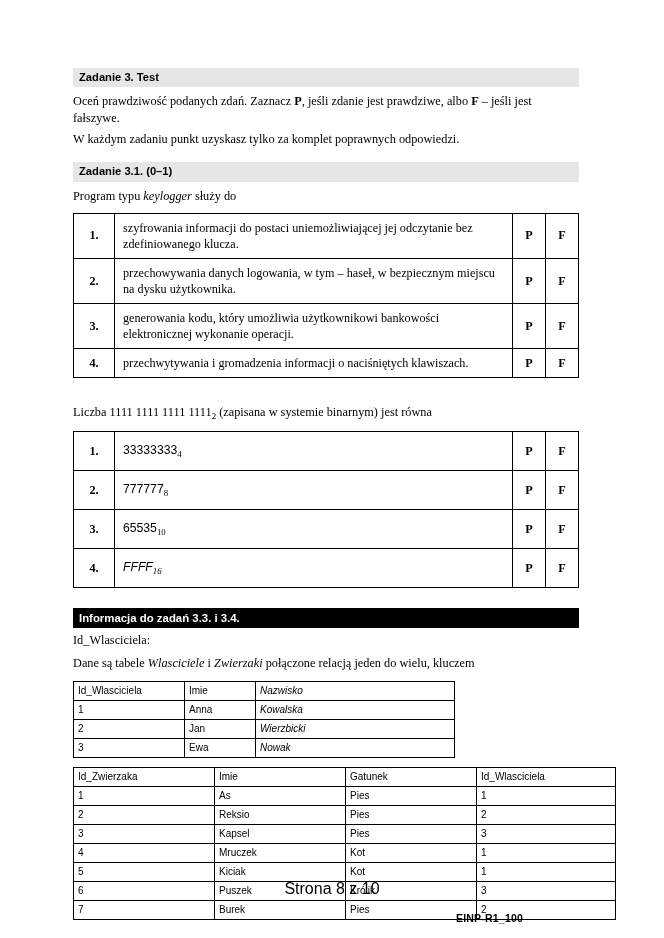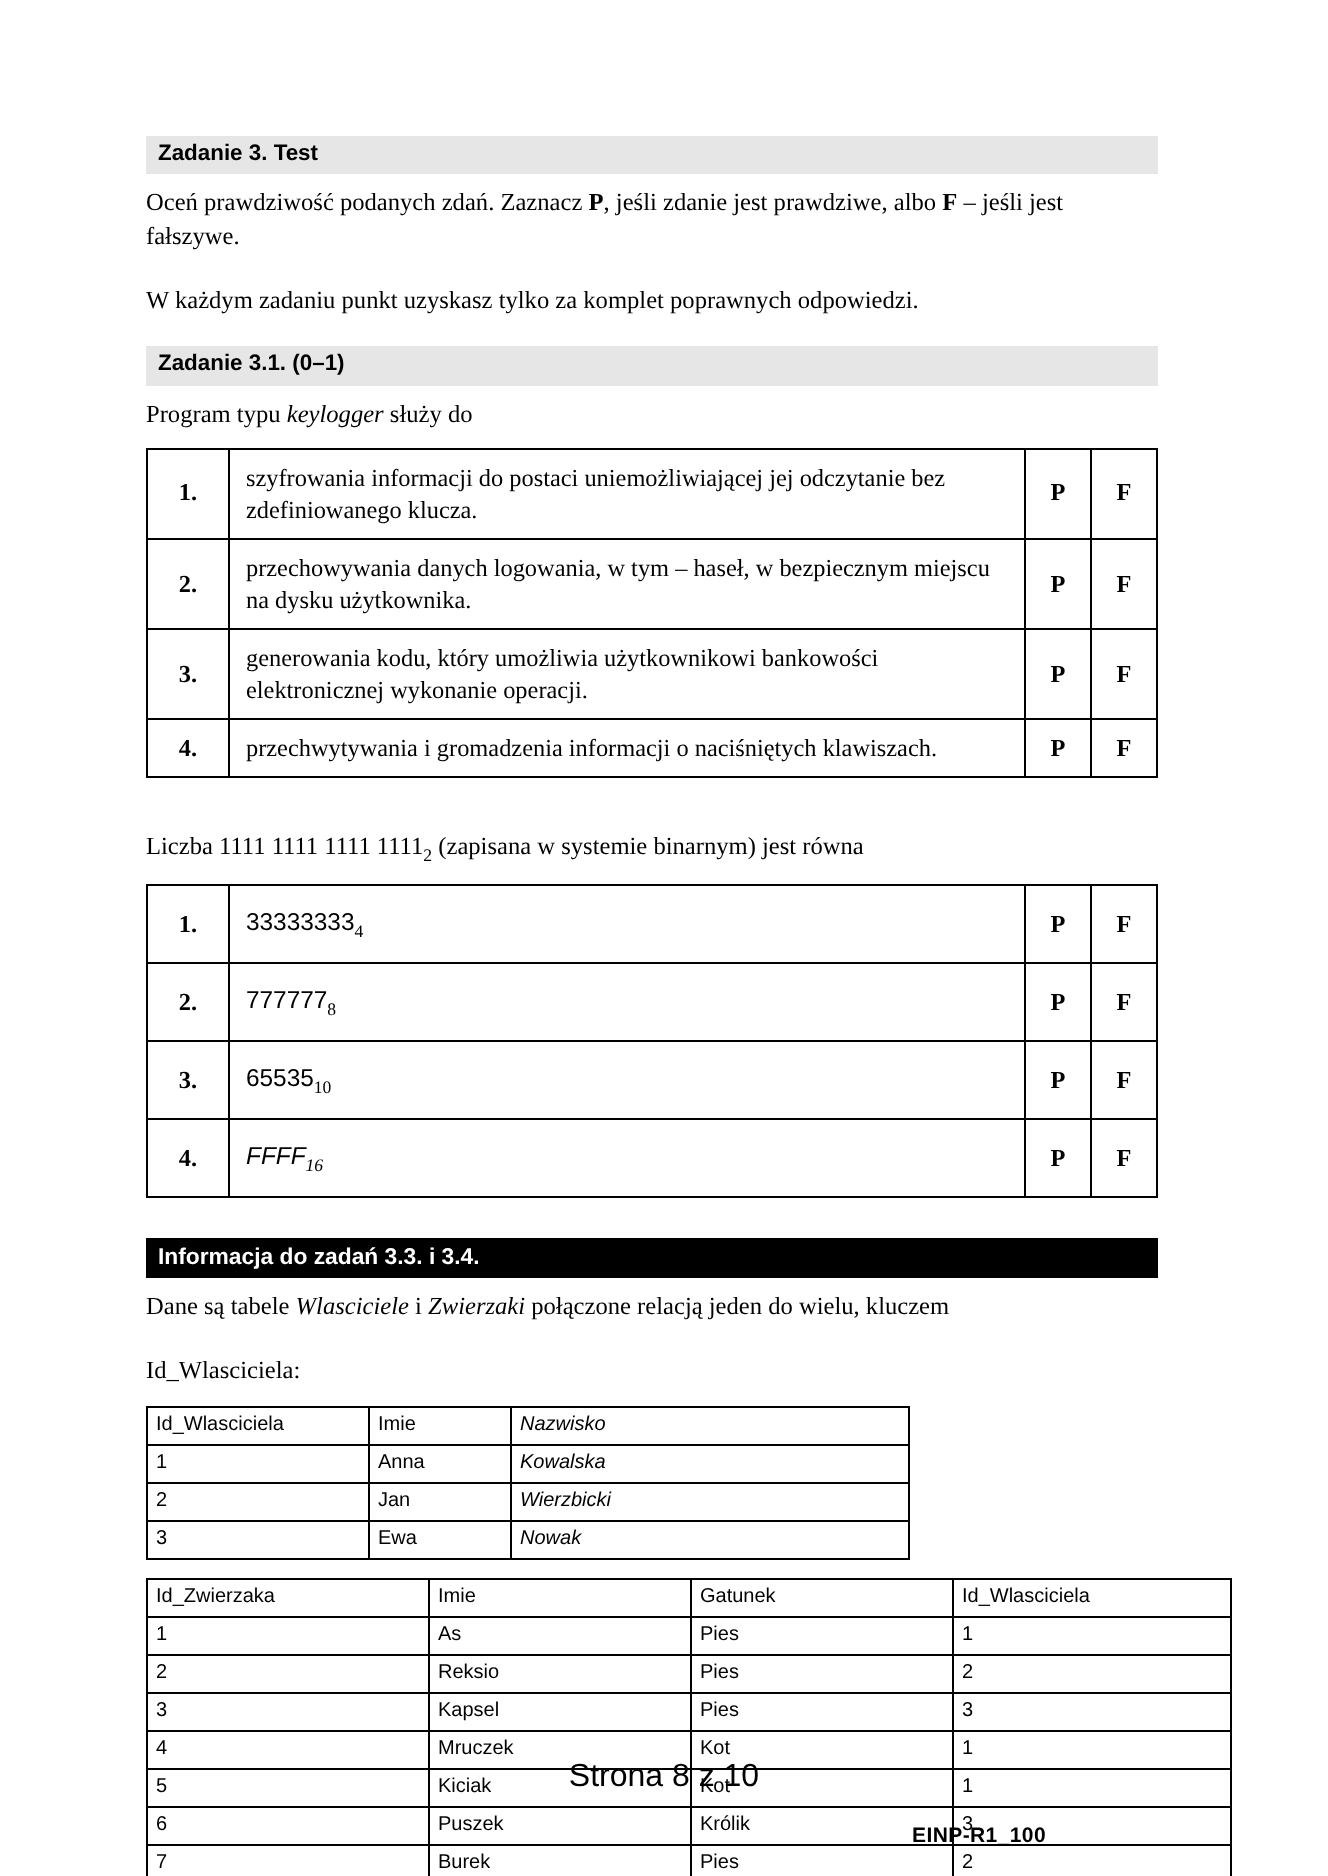--- a/index.html
+++ b/index.html
@@ -35,21 +35,21 @@
     font-size: 11.2px;
     padding: 3px 6px 3px 6px;
     line-height: 1.2;
   }
   .para {
     font-family: "Liberation Serif", serif;
     font-size: 12.3px;
     line-height: 1.38;
     margin-top: 6px;
   }
-  .para.tight { margin-top: 15px; }
+  .para.tight { margin-top: 4px; }
   .spacer-14 { height: 14px; }
   .spacer-20 { height: 20px; }
 
   
   table.tf {
     border-collapse: collapse;
     width: 506px;
     margin-top: 8px;
     table-layout: fixed;
   }
@@ -229,24 +229,24 @@
           </td>
           <td class="pf">P</td>
           <td class="pf">F</td>
         </tr>
       </tbody>
     </table>
 
     <div class="spacer-20"></div>
 
     <div class="info-bar">Informacja do zadań 3.3. i 3.4.</div>
+    <div class="para tight">Id_Wlasciciela:</div>
     <div class="para">
       <span>Dane są tabele </span><i>Wlasciciele</i><span> i </span><i>Zwierzaki</i><span> połączone relacją jeden do wielu, kluczem</span>
     </div>
-    <div class="para tight">Id_Wlasciciela:</div>
 
     <table class="data wlasciciele">
       <tbody>
         <tr>
           <td class="c0">Id_Wlasciciela</td>
           <td class="c1">Imie</td>
           <td class="c2">Nazwisko</td>
         </tr>
         <tr>
           <td class="c0">1</td>

